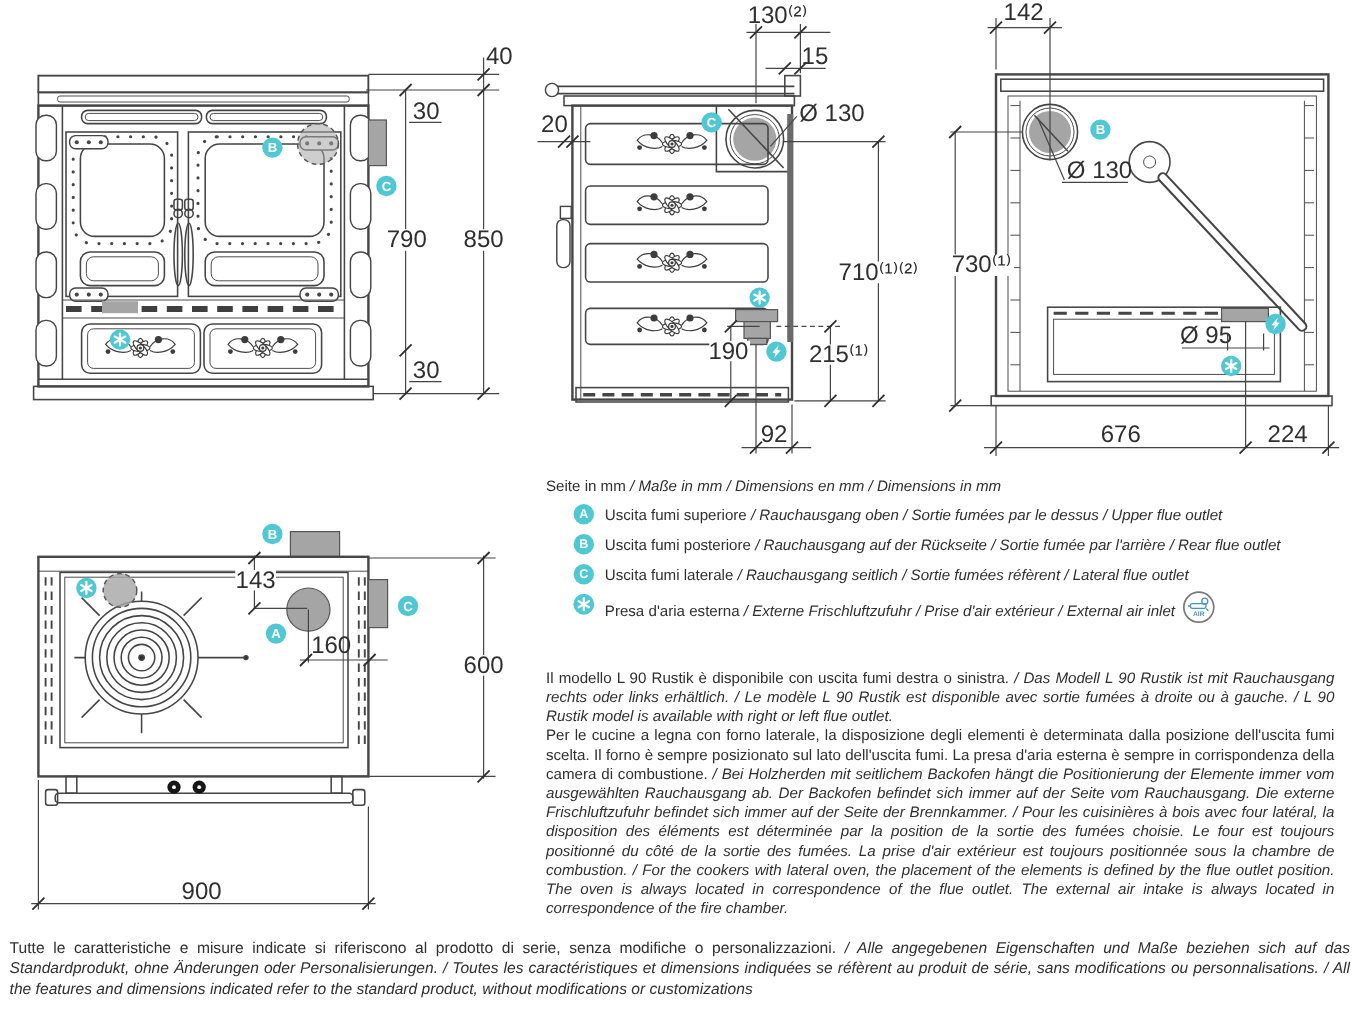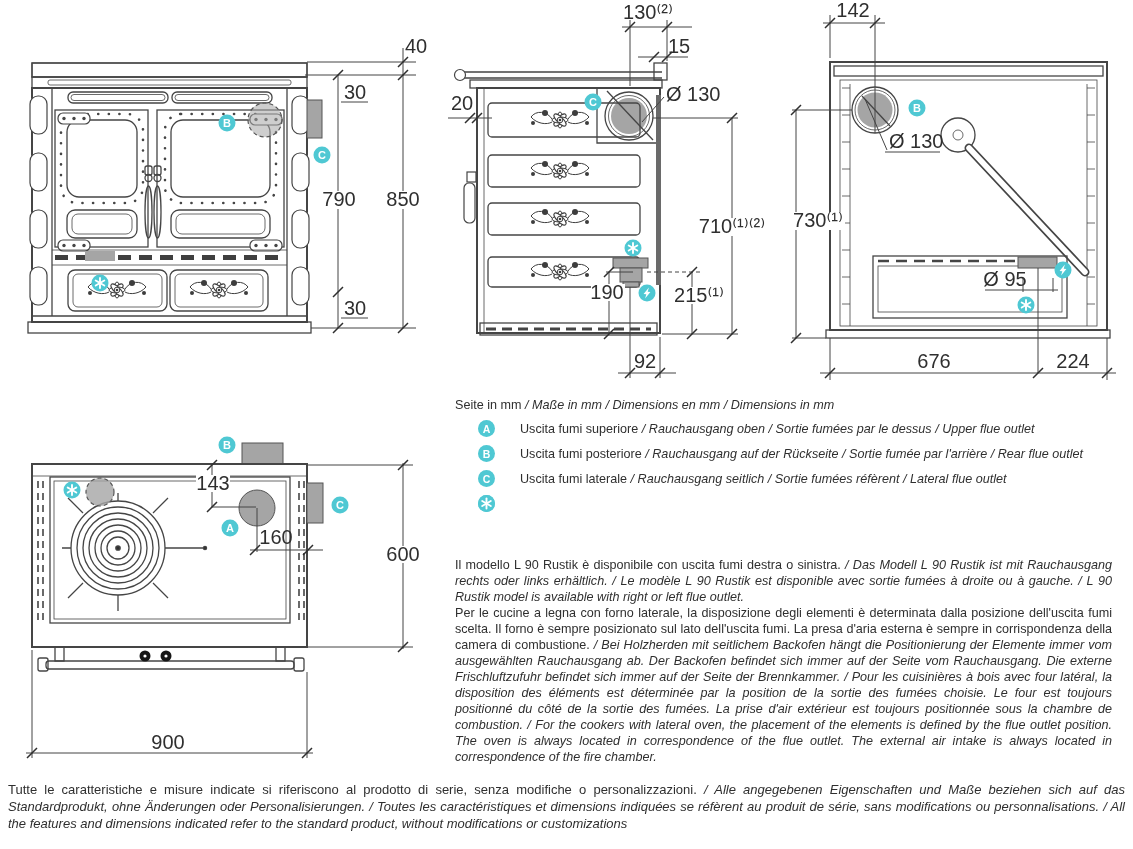--- a/index.html
+++ b/index.html
@@ -22,21 +22,21 @@
   .dots{stroke:#454545;stroke-width:2.6;fill:none;stroke-dasharray:0.1 10.5;stroke-linecap:round;}
   text.dim{font-size:20px;fill:#2f2f2f;}
   .bc{fill:var(--accent);}
   text.bt{font-size:11px;font-weight:bold;fill:#fff;text-anchor:middle;}
   
   .heading{font-size:12.6px;}
   .lrow{display:flex;align-items:flex-start;margin-bottom:9px;font-size:12.6px;}
   .lbadge{flex:0 0 auto;width:17px;height:17px;border-radius:50%;background:var(--accent);
           color:#fff;font-size:10.5px;font-weight:bold;display:inline-flex;
           align-items:center;justify-content:center;margin-right:9px;margin-top:-1px;}
-  .ltext{line-height:16px;margin-left:16px;}
+  .ltext{line-height:16px;}
   .para{font-size:12.6px;line-height:16px;text-align:justify;}
   .para + .para{}
   .footer{font-size:13px;line-height:17px;text-align:justify;}
   i{font-style:italic;}
   .airicon{display:inline-block;vertical-align:middle;margin-left:6px;margin-top:-4px;}
 </style>
 </head>
 <body>
 
 <svg width="0" height="0" style="position:absolute" aria-hidden="true">
@@ -461,20 +461,29 @@
     <span class="lbadge">C</span>
     <span class="ltext"><span>Uscita fumi laterale</span><i> / Rauchausgang seitlich  / Sortie fumées réfèrent / Lateral flue outlet</i></span>
   </div>
   <div class="lrow">
     <span class="lbadge">
         <svg width="17" height="17" viewBox="0 0 17 17">
           <circle cx="8.5" cy="8.5" r="8.5" class="bc"></circle>
           <use href="#snow" transform="translate(8.5,8.5)"></use>
         </svg>
       </span>
+    <span class="ltext"><span>Presa d'aria esterna</span><i> / Externe Frischluftzufuhr / Prise d'air extérieur / External air inlet</i><span class="airicon"><svg width="28" height="28" viewBox="0 0 28 28">
+            <circle cx="14" cy="14" r="12.5" fill="#fff" stroke="#777" stroke-width="1.4"></circle>
+            <g stroke="var(--air_logo_blue)" stroke-width="1.1" fill="none">
+              <rect x="7" y="11" width="13" height="4" rx="1.5"></rect>
+              <circle cx="19" cy="9" r="2.5"></circle>
+              <path d="M7,13 h-2 M20,15 l2,2"></path>
+            </g>
+            <text x="14" y="21.5" text-anchor="middle" font-size="5.5" font-weight="bold" fill="var(--air_logo_blue)">AIR</text>
+          </svg></span></span>
   </div>
 </div>
 
 <div class="abs" style="left:455px;top:557px;width:657px">
   <div class="para">
     <span>Il modello L 90 Rustik è disponibile con uscita fumi destra o sinistra.</span><i> / Das Modell L 90 Rustik ist mit Rauchausgang rechts oder links erhältlich. / Le modèle L 90 Rustik est disponible avec sortie fumées à droite ou à gauche. / L 90 Rustik model is available with right or left flue outlet.</i>
   </div>
   <div class="para">
     <span>Per le cucine a legna con forno laterale, la disposizione degli elementi è determinata dalla posizione dell'uscita fumi scelta. Il forno è sempre posizionato sul lato dell'uscita fumi. La presa d'aria esterna è sempre in corrispondenza della camera di combustione.</span><i> / Bei Holzherden mit seitlichem Backofen hängt die Positionierung der Elemente immer vom ausgewählten Rauchausgang ab. Der Backofen befindet sich immer auf der Seite vom Rauchausgang. Die externe Frischluftzufuhr befindet sich immer auf der Seite der Brennkammer. / Pour les cuisinières à bois avec four latéral, la disposition des éléments est déterminée par la position de la sortie des fumées choisie. Le four est toujours positionné du côté de la sortie des fumées. La prise d'air extérieur est toujours positionnée sous la chambre de combustion. / For the cookers with lateral oven, the placement of the elements is defined by the flue outlet position. The oven is always located in correspondence of the flue outlet. The external air intake is always located in correspondence of the fire chamber.</i>
   </div>

